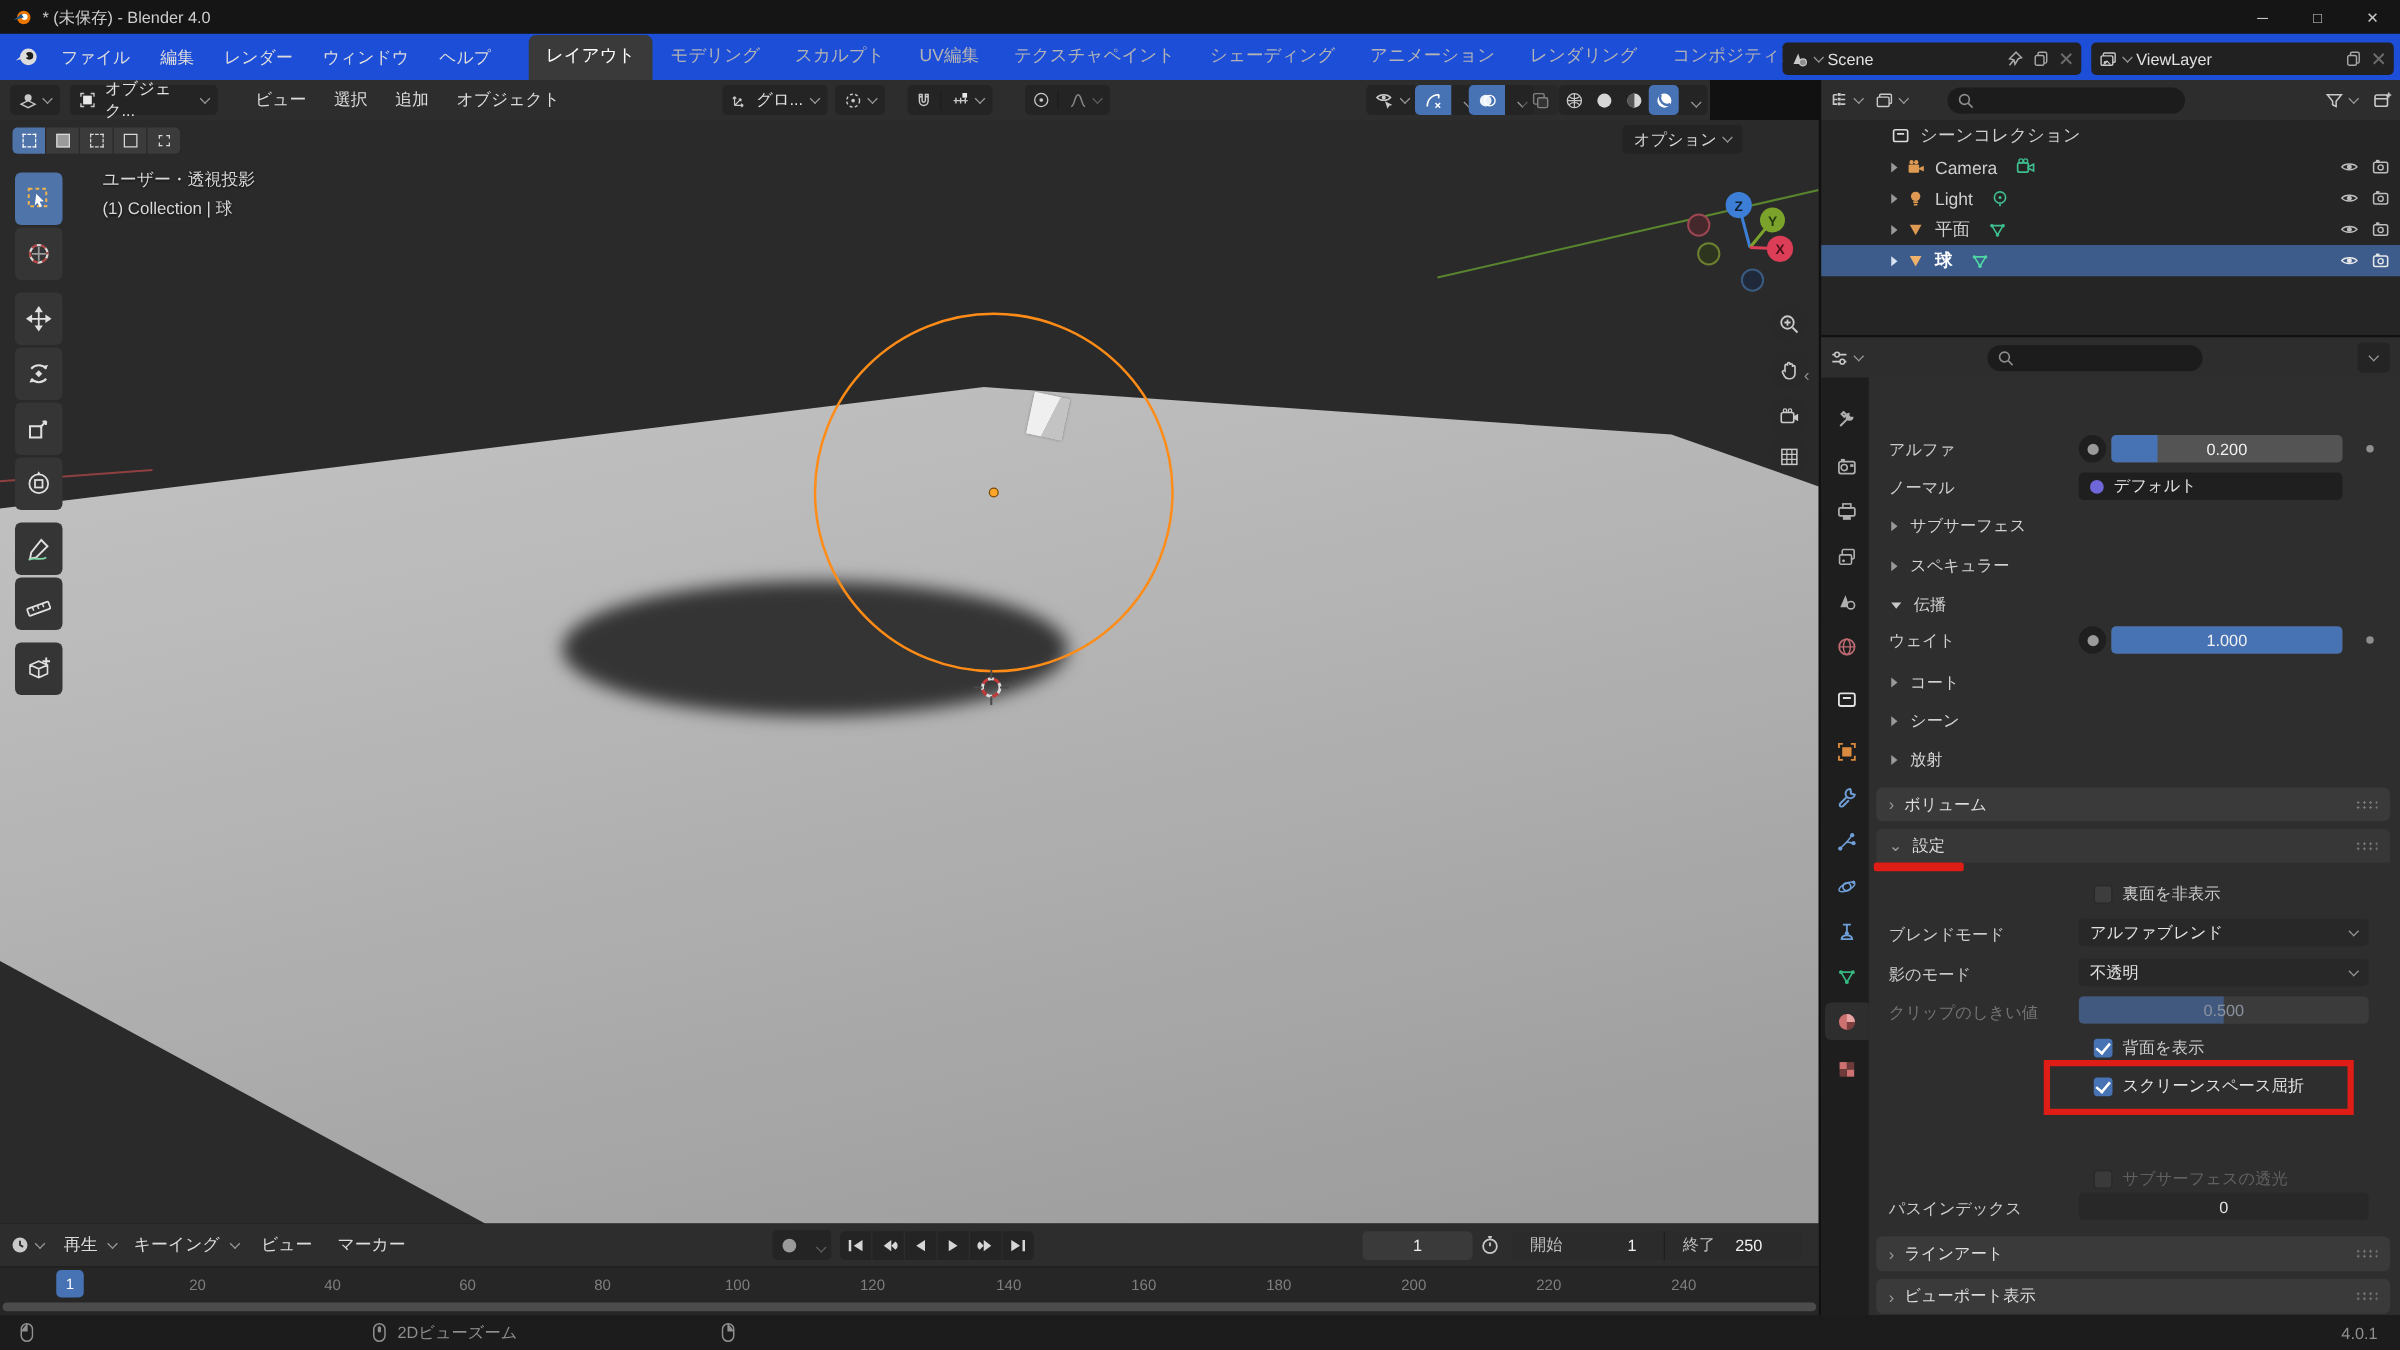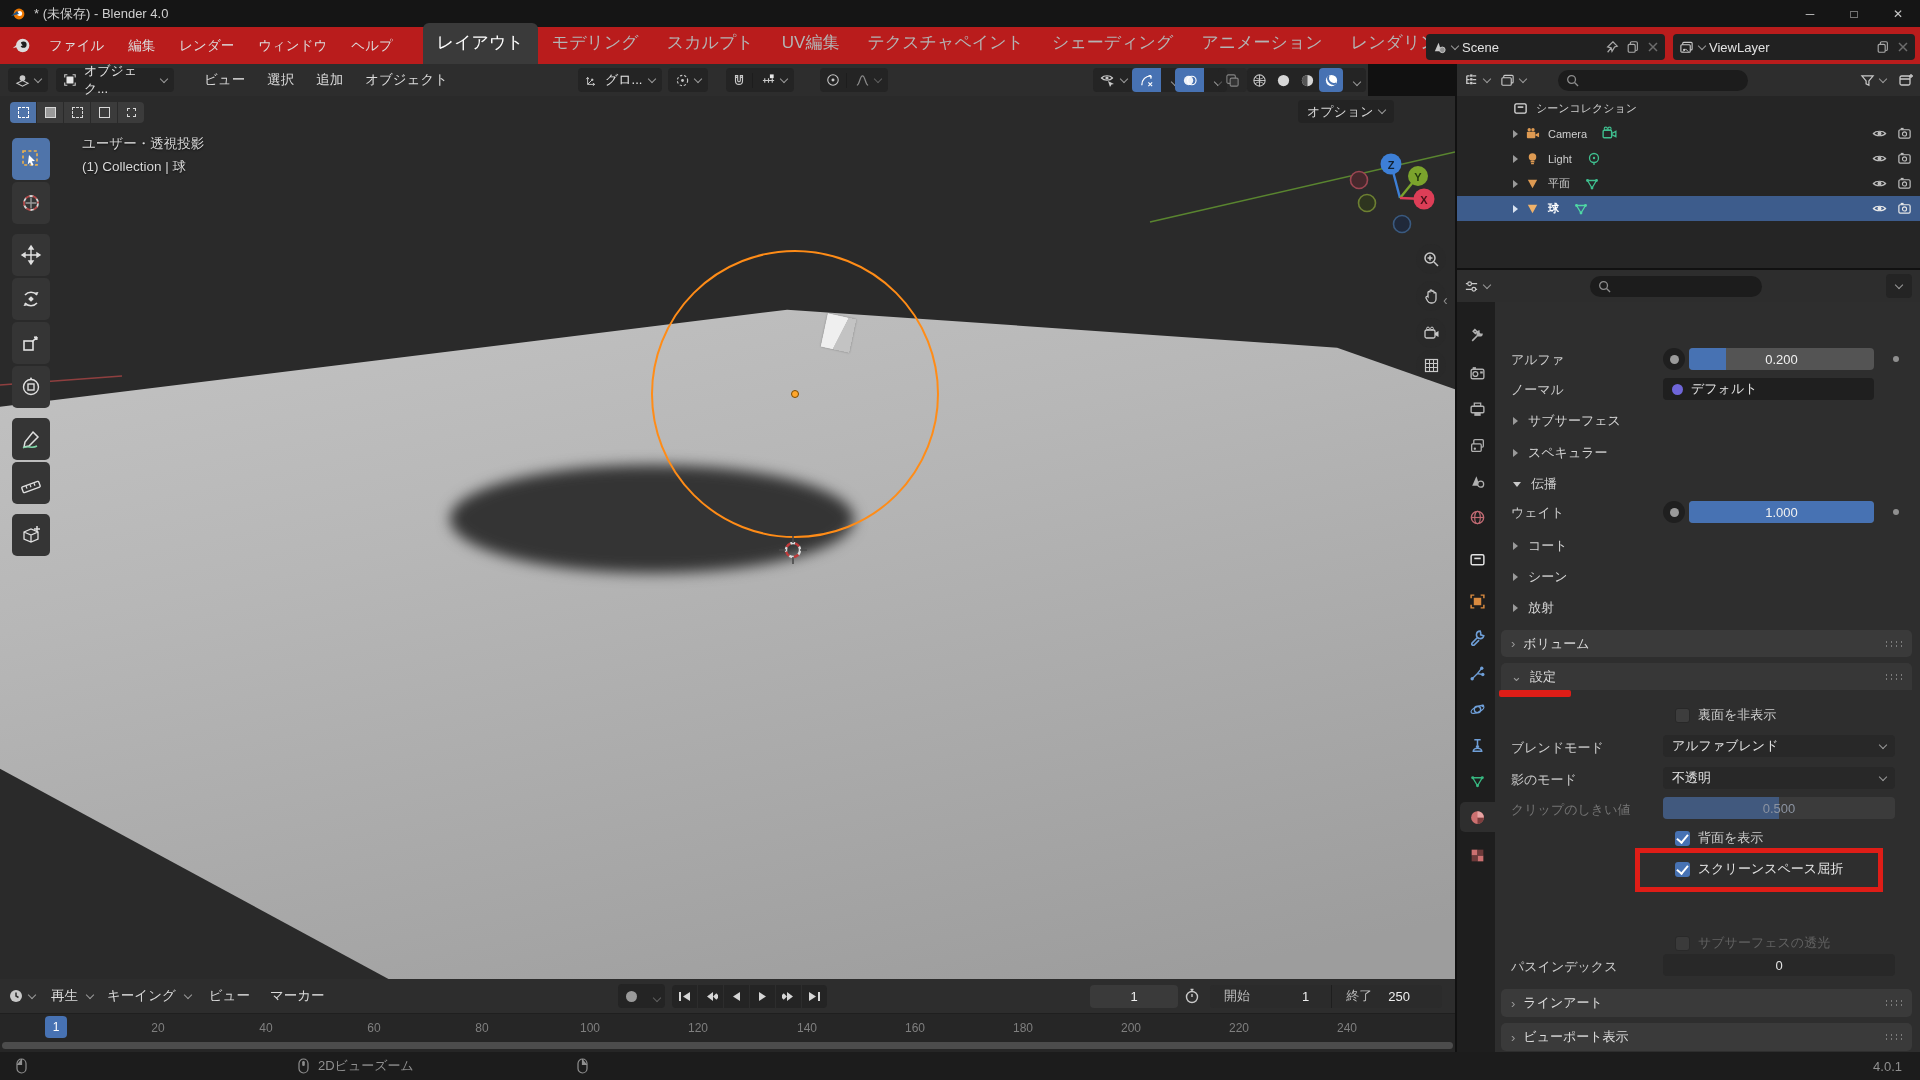--- a/index.html
+++ b/index.html
@@ -7,23 +7,23 @@
   body { font-family:"Liberation Sans", sans-serif; color:#d0d0d0; font-size:13px; position:relative; }
   .abs { position:absolute; }
   .row { display:flex; align-items:center; }
   .chev { width:6px; height:6px; border-right:1.5px solid #9a9a9a; border-bottom:1.5px solid #9a9a9a; transform:rotate(45deg); display:inline-block; margin-left:5px; margin-top:-3px; flex:none; }
   .chev.dim { border-color:#5f5f5f; }
 
   
   #titlebar { left:0; top:0; width:1920px; height:27px; background:#151515; display:flex; align-items:center; padding-left:10px; color:#cfcfcf; font-size:13px; }
   #titlebar .winctl { position:absolute; right:0; top:0; height:27px; display:flex; }
   #titlebar .winctl span { width:44px; height:27px; display:flex; align-items:center; justify-content:center; color:#c9c9c9; font-size:12px; }
-  #menubar { left:0; top:27px; width:1920px; height:37px; background:#b91c1c; display:flex; align-items:flex-end; }
+  #menubar { left:0; top:27px; width:1920px; height:37px; background:#1d4ed8; display:flex; align-items:flex-end; }
   .menu-item { padding:9px 12px; color:#dcdcdc; font-size:13.5px; }
-  .ws-tab { padding:8px 14px 10px 14px; color:#b4b4b4; font-size:17px; border-radius:6px 6px 0 0; }
+  .ws-tab { padding:8px 14px 10px 14px; color:#b4b4b4; font-size:14px; border-radius:6px 6px 0 0; }
   .ws-tab.active { background:#3a3a3a; color:#ffffff; }
   .idblock { height:26px; background:#212121; border-radius:4px; display:flex; align-items:center; padding:0 6px; margin-bottom:4px; }
   .idblock .txt { color:#e2e2e2; margin:0 8px 0 4px; font-size:13px; }
 
   
   #toolheader { left:0; top:64px; width:1368px; height:32px; background:#2d2d2d; }
   .th-menu { color:#dcdcdc; font-size:13.5px; padding:0 4px; }
   .wbtn { background:#242424; border-radius:4px; height:24px; display:flex; align-items:center; padding:0 7px; }
   .wbtn.blue { background:#4772b3; }
   .seg { background:#242424; border-radius:4px; display:flex; height:24px; align-items:center; }
@@ -48,21 +48,21 @@
   #vtools { position:absolute; left:12px; top:42px; width:40px; display:flex; flex-direction:column; }
   .tbtn { width:38px; height:42px; background:#353535; border-radius:5px; margin-bottom:2px; display:flex; align-items:center; justify-content:center; }
   .tbtn.active { background:#4f74aa; }
   .tbtn.gap { margin-top:8px; }
   
   .sidebtn { position:absolute; left:1416px; width:30px; height:30px; display:flex; align-items:center; justify-content:center; border-radius:50%; background:rgba(40,40,40,.4); }
 
   
   #outliner { left:1457px; top:64px; width:463px; height:204px; background:#252525; }
   #ol-header { height:32px; background:#2d2d2d; display:flex; align-items:center; }
-  .ol-row { height:25px; display:flex; align-items:center; position:relative; font-size:11px; color:#cfcfcf; }
+  .ol-row { height:25px; display:flex; align-items:center; position:relative; font-size:14px; color:#cfcfcf; }
   .ol-row.sel { background:#3d5c8c; color:#ffffff; }
   .tri-r { width:0; height:0; border-left:5px solid #9a9a9a; border-top:4px solid transparent; border-bottom:4px solid transparent; flex:none; }
   .tri-d { width:0; height:0; border-top:5px solid #c9c9c9; border-left:4px solid transparent; border-right:4px solid transparent; flex:none; }
   .ol-right { position:absolute; right:8px; display:flex; gap:10px; align-items:center; }
   .srch { background:#1c1c1c; border-radius:11px; height:21px; display:flex; align-items:center; padding:0 8px; color:#8d8d8d; }
 
   
   #properties { left:1457px; top:270px; width:463px; height:782px; background:#2e2e2e; }
   #prop-header { height:32px; background:#2d2d2d; display:flex; align-items:center; position:relative; }
   #prop-tabs { position:absolute; left:0; top:32px; width:38px; bottom:0; background:#1e1e1e; }

